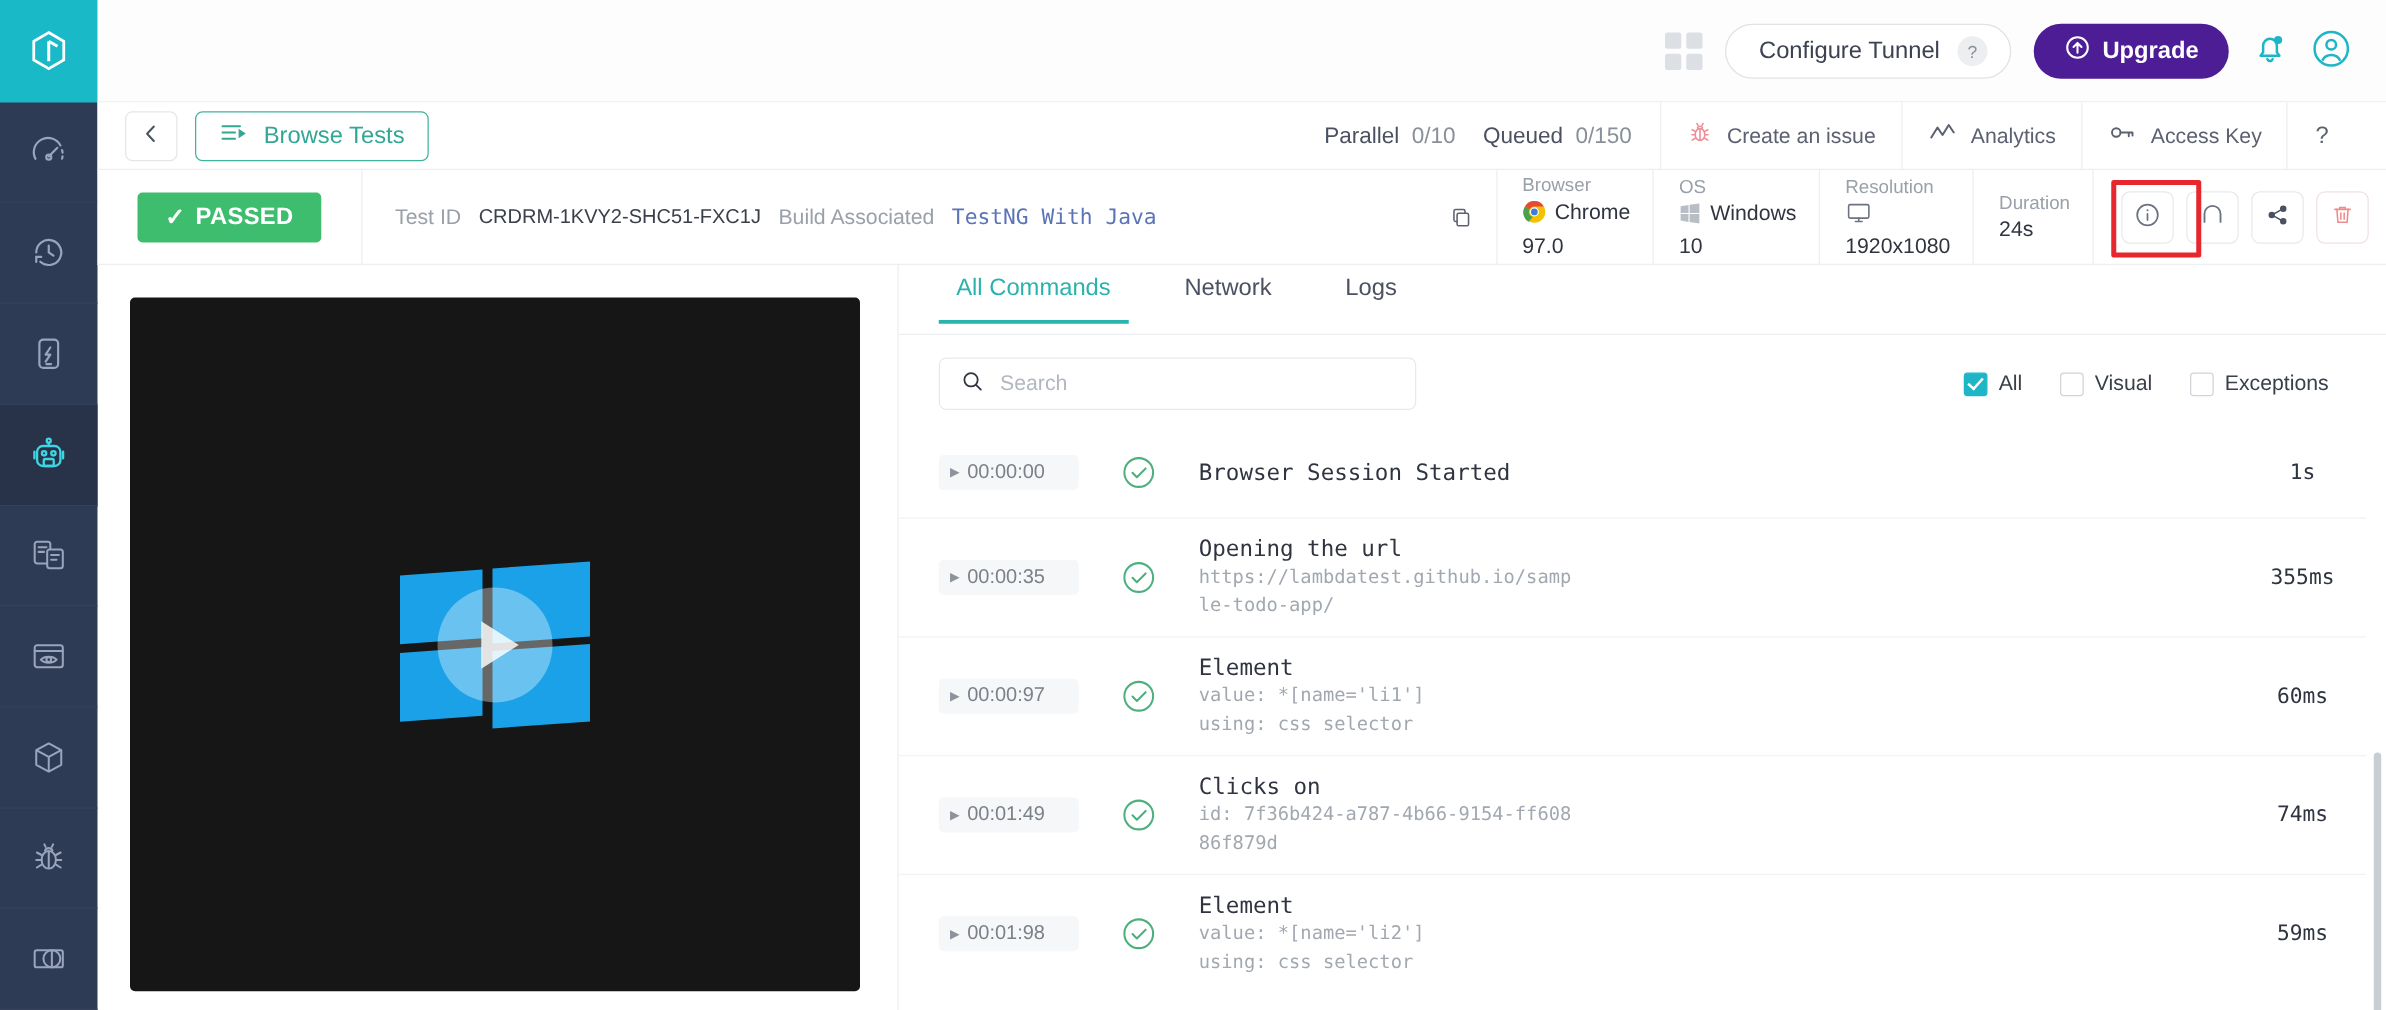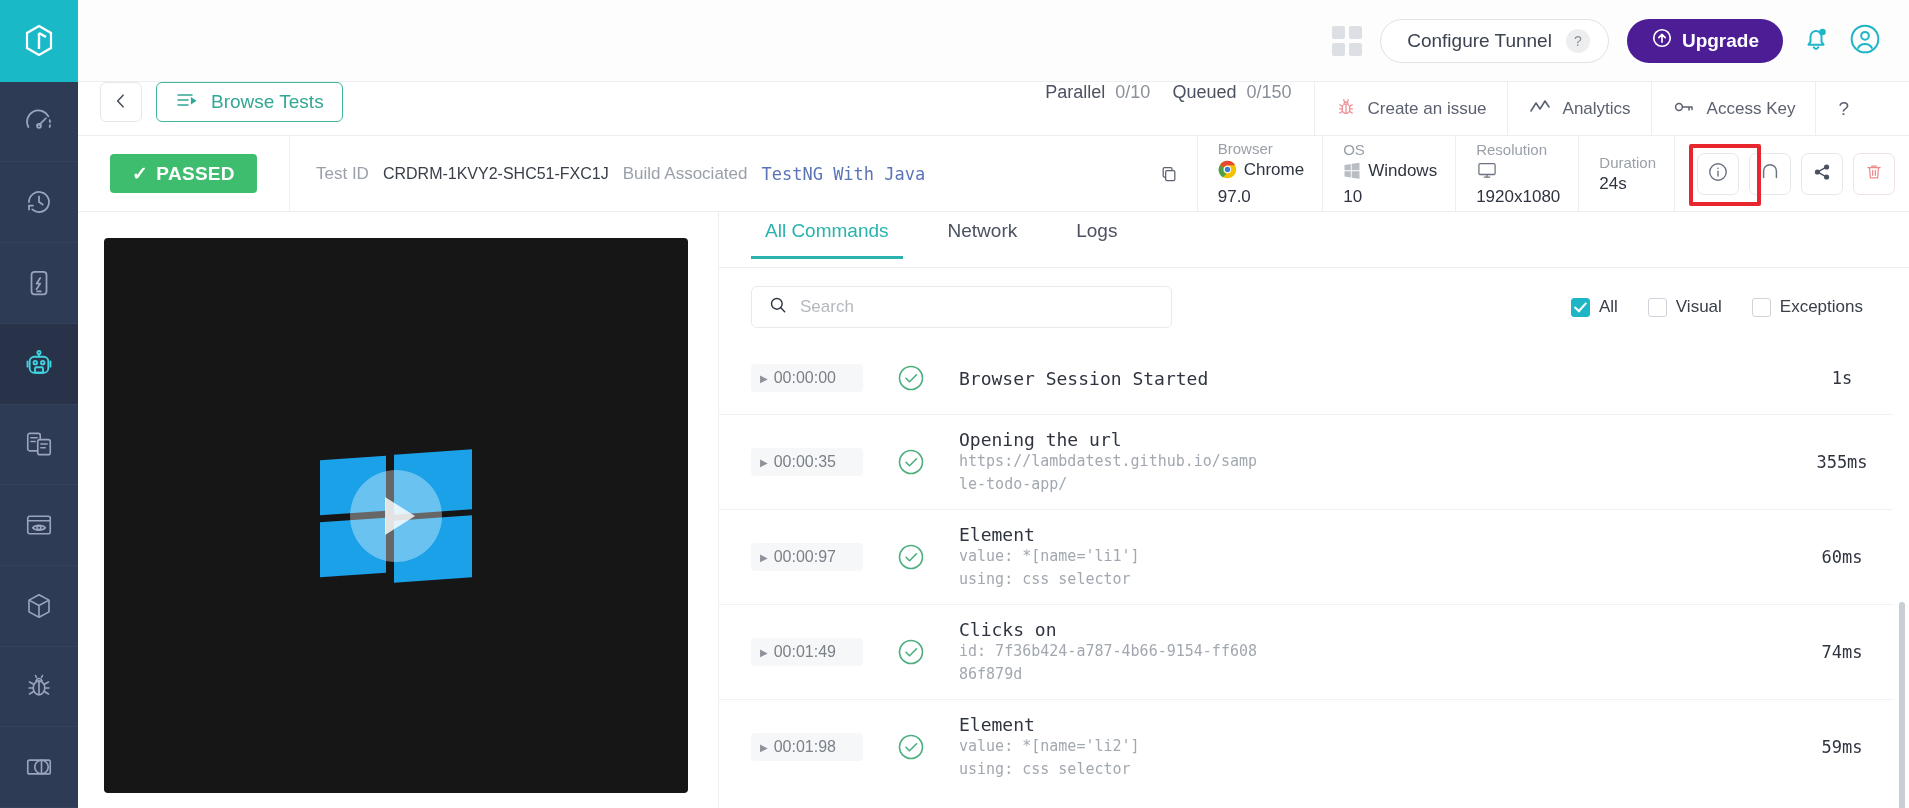--- a/index.html
+++ b/index.html
@@ -60,21 +60,21 @@
     height: 44px; padding: 0 24px;
     background: #4c1d95; border: none; border-radius: 24px;
     color: #fff; font-size: 19px; font-weight: 600; cursor: pointer;
     white-space: nowrap;
   }
   .icon-btn { background: none; border: none; cursor: pointer; display: flex; align-items: center; }
 
   
   .toolbar {
     height: 54px; background: #fff; border-bottom: 1px solid #eceef1;
-    display: flex; padding: 0 38px 0 22px; gap: 0;
+    display: flex; align-items: center; padding: 0 24px 0 22px; gap: 0;
   }
   .back-btn {
     width: 42px; height: 40px; border: 1px solid #e4e7ea; border-radius: 6px;
     background: #fff; display: flex; align-items: center; justify-content: center;
     cursor: pointer; color: #4b5160; margin-right: 14px;
   }
   .browse-btn {
     display: flex; align-items: center; gap: 12px;
     height: 40px; padding: 0 18px;
     border: 1px solid #3fb59e; border-radius: 6px; background: #fff;
@@ -169,21 +169,21 @@
   .cmd-pane { flex: 1 1 auto; display: flex; flex-direction: column; min-width: 0; border-left: 1px solid #eceef1; position: relative; }
   .tabs { display: flex; align-items: center; gap: 17px; padding: 0 0 0 32px; border-bottom: 1px solid #eceef1; height: 56px; }
   .tab {
     font-size: 19px; color: #4b5160; padding: 0 14px 14px 14px; cursor: pointer;
     border-bottom: 3px solid transparent; margin-right: 14px; white-space: nowrap;
   }
   .tab.active { color: #2ab3ae; border-bottom-color: #2ab3ae; }
 
   .filters { display: flex; align-items: center; padding: 18px 32px 14px 32px; gap: 18px; }
   .search-wrap {
-    flex: 0 0 auto; width: 421px; height: 42px;
+    flex: 0 0 auto; width: 382px; height: 42px;
     border: 1px solid #e7eaed; border-radius: 6px; background: #fff;
     display: flex; align-items: center; gap: 12px; padding: 0 16px;
   }
   .search-wrap input {
     border: none; outline: none; font-size: 17px; color: #3a4049; width: 100%;
     font-family: "Liberation Sans", sans-serif; background: transparent;
   }
   .search-wrap input::placeholder { color: #b3b8bf; }
   .chk-group { margin-left: auto; display: flex; align-items: center; gap: 30px; padding-right: 14px; text-align: center; }
   .chk { display: flex; align-items: center; gap: 9px; font-size: 17px; color: #3a4049; cursor: pointer; white-space: nowrap; }

